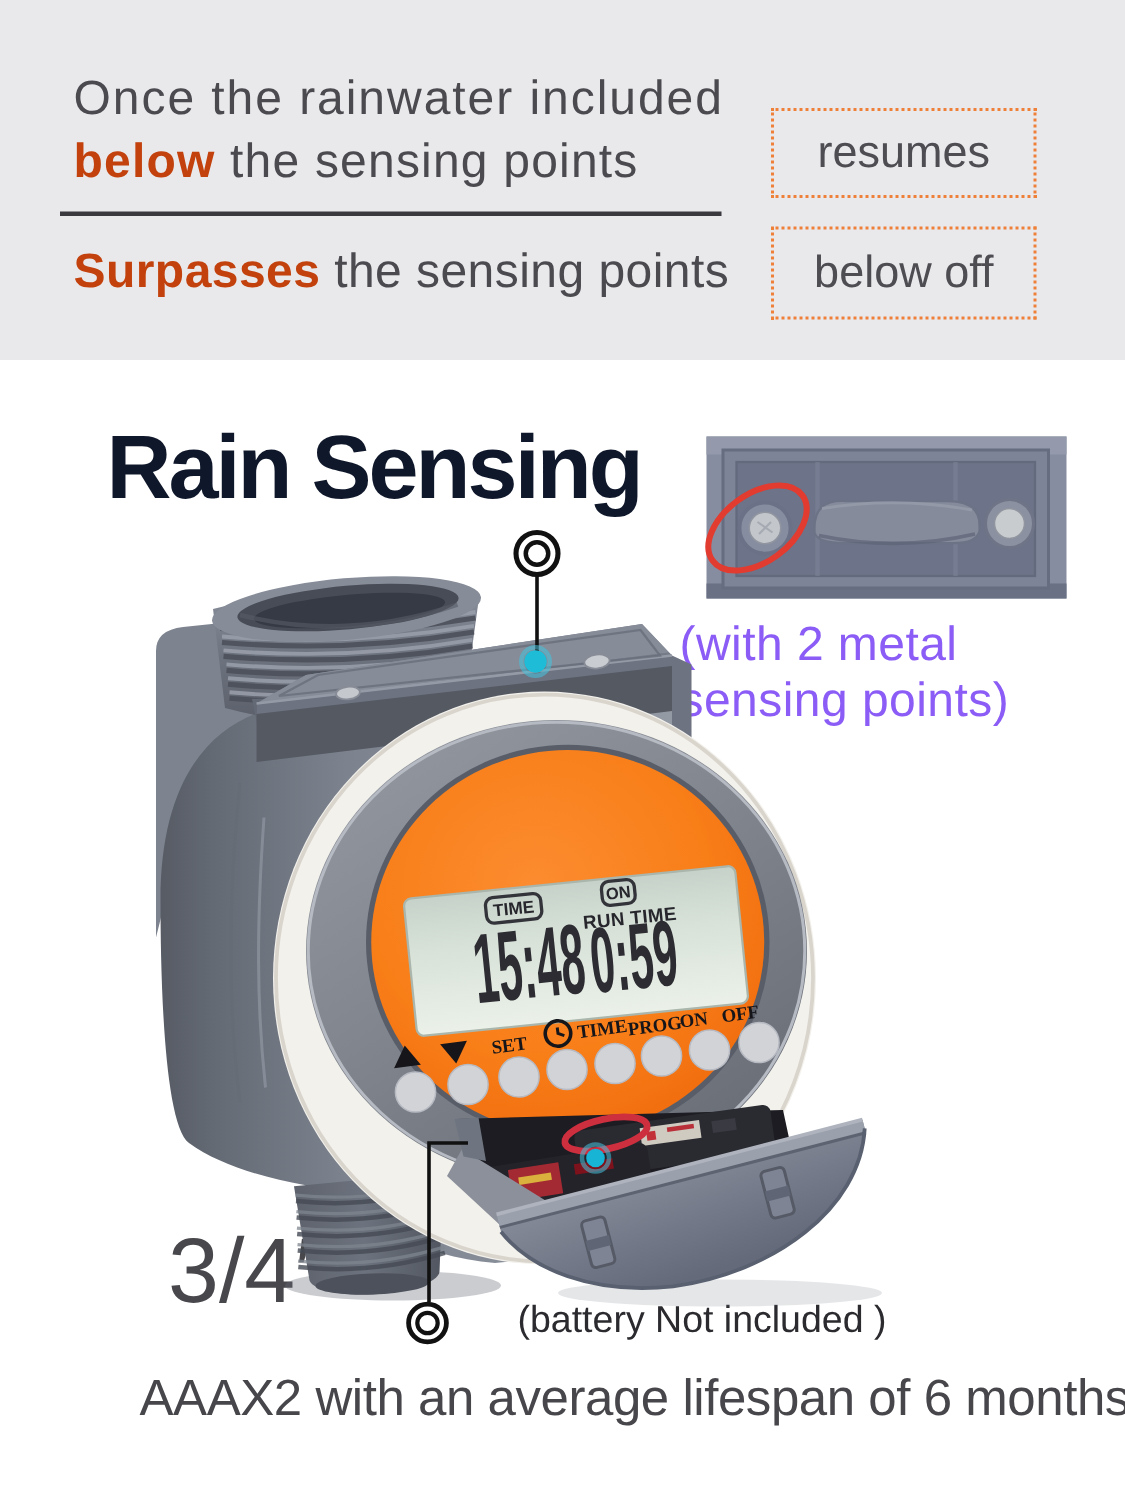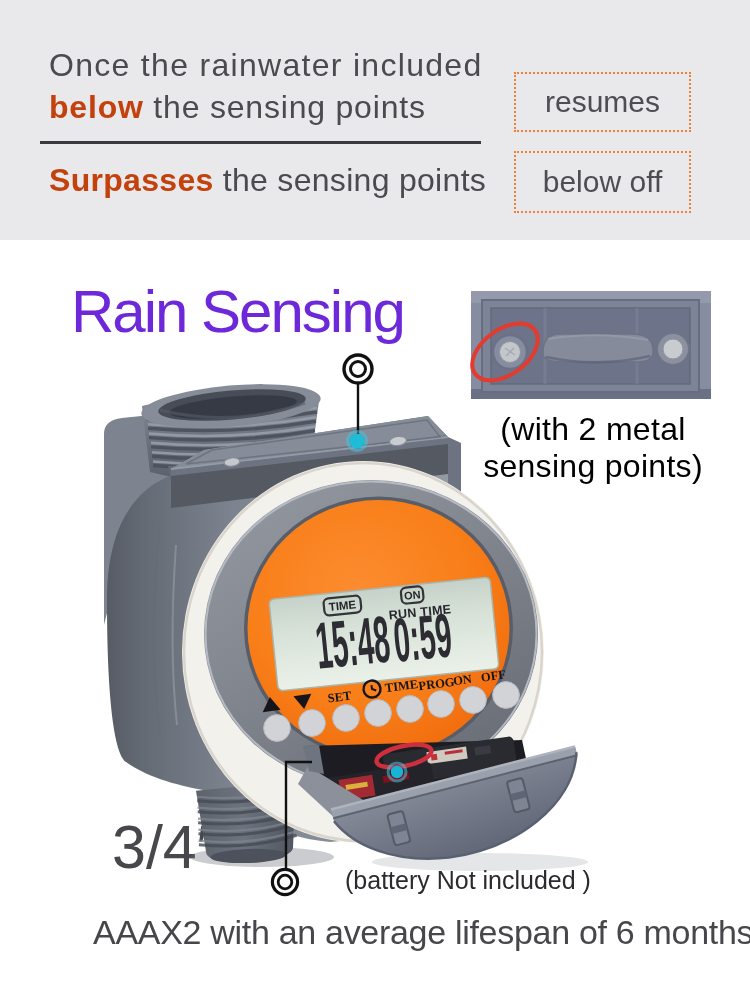--- a/index.html
+++ b/index.html
@@ -9,22 +9,22 @@
   #header{left:0;top:0;width:750px;height:240px;background:#e9e9ec;}
   .h1{left:49px;top:47px;font-size:32px;color:#4a4a4f;letter-spacing:1.3px;}
   .h2{left:49px;top:89px;font-size:32px;color:#4a4a4f;letter-spacing:0.8px;}
   .red{color:#c2410c;font-weight:bold;}
   #divider{left:40px;top:141px;width:441px;height:3px;background:#3a3a3e;}
   .h3{left:49px;top:162px;font-size:32px;color:#4a4a4f;letter-spacing:0.3px;}
   .obox{border:2px dotted #ef8038;color:#4d4d52;font-size:30px;text-align:center;
         display:flex;align-items:center;justify-content:center;}
   #box1{left:514px;top:72px;width:173px;height:56px;}
   #box2{left:514px;top:151px;width:173px;height:58px;}
-  #title{left:71px;top:277px;font-size:60px;font-weight:normal;color:#6d28d9;letter-spacing:-2px;}
-  #caption{left:453px;top:411px;width:280px;text-align:center;font-size:32px;color:#000000;line-height:37px;letter-spacing:0.3px;}
+  #title{left:71px;top:277px;font-size:60px;font-weight:bold;color:#0f172a;letter-spacing:-2px;}
+  #caption{left:453px;top:411px;width:280px;text-align:left;font-size:32px;color:#8b5cf6;line-height:37px;letter-spacing:0.3px;}
   #t34{left:112px;top:812px;font-size:61px;color:#47474c;letter-spacing:0px;}
   #tbat{left:297px;top:866px;font-size:25px;color:#2b2b2f;white-space:nowrap;padding-left:48px;}
   #tbottom{left:57px;top:913px;font-size:34px;color:#46464b;letter-spacing:-0.3px;white-space:nowrap;margin-left:36px;}
   #scene{left:0;top:0;width:750px;height:1000px;}
 </style>
 </head>
 <body>
 <div id="header" class="abs"></div>
 <div class="abs h1">Once the rainwater included</div>
 <div class="abs h2"><span class="red">below</span> the sensing points</div>

